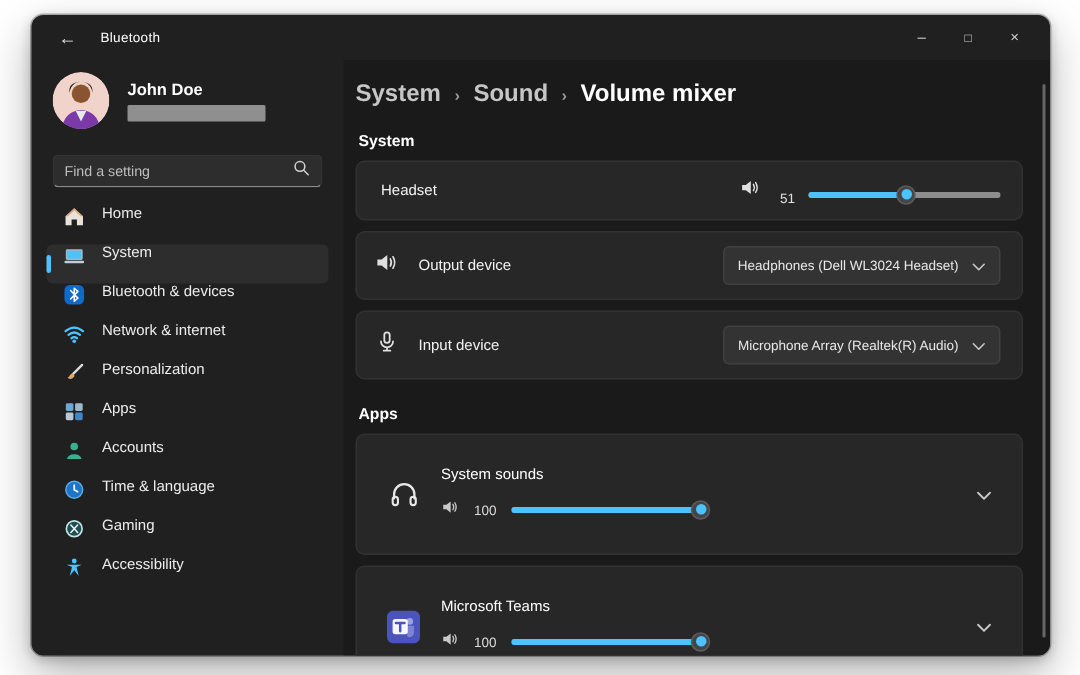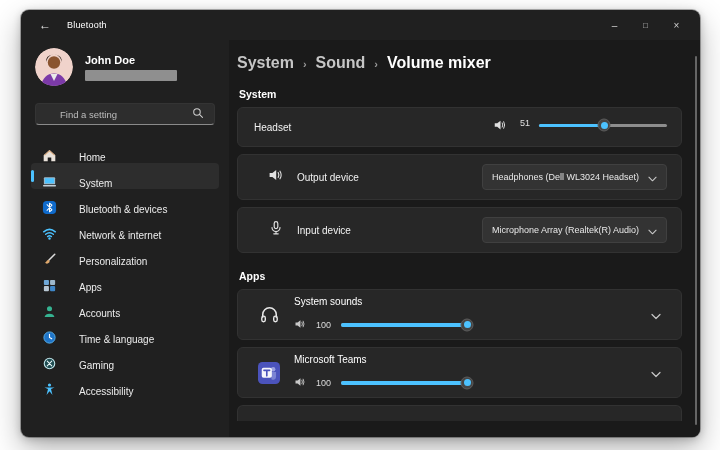--- a/index.html
+++ b/index.html
@@ -17,51 +17,51 @@
   .ctrl { width:31px; height:30px; display:flex; align-items:center; justify-content:center; color:#cfcfcf; font-size:10px; cursor:pointer; }
   .ctrl.max { font-size:8px; }
 
   
   .sidebar { position:absolute; top:30px; left:0; width:208px; bottom:12px; }
   .profile { display:flex; align-items:center; gap:12px; padding:8px 14px 2px; cursor:pointer; }
   .avatar { width:38px; height:38px; border-radius:50%; overflow:hidden; flex:0 0 38px; }
   .profile-name { font-size:11px; font-weight:700; color:#ffffff; }
   .redacted-bar { width:92px; height:11px; background:#8f8f8f; margin-top:4px; border-radius:1px; }
 
-  .search-box { margin:15px 14px 0; height:22px; background:#2d2d2d; border:1px solid #343434; border-bottom:1px solid #8a8a8a; border-radius:4px; display:flex; align-items:center; padding:0 24px; }
+  .search-box { margin:15px 14px 0; height:22px; background:#2d2d2d; border:1px solid #343434; border-bottom:1px solid #8a8a8a; border-radius:4px; display:flex; align-items:center; padding:0 7px; }
   .search-box input { flex:1; background:transparent; border:none; outline:none; color:#e0e0e0; font-size:9.5px; font-family:"Liberation Sans", sans-serif; }
   .search-box input::placeholder { color:#bdbdbd; }
 
   .nav { margin-top:12px; }
-  .nav-item { height:26px; margin:0 10px; border-radius:4px; display:flex; align-items:flex-end; gap:22px; padding-left:11px; position:relative; cursor:pointer; }
+  .nav-item { height:26px; margin:0 10px; border-radius:4px; display:flex; align-items:flex-start; gap:11px; padding-left:11px; position:relative; cursor:pointer; }
   .nav-item.selected { background:#2d2d2d; }
   .nav-item.selected::before { content:""; position:absolute; left:0; top:7px; bottom:7px; width:3px; border-radius:2px; background:#4cc2ff; }
   .nav-icon { width:15px; height:15px; display:flex; align-items:center; justify-content:center; }
   .nav-label { font-size:10px; color:#ececec; }
 
   
   .content { position:absolute; top:30px; left:208px; right:0; bottom:0; background:#1a1a1a; padding:6px 18px 0 8px; }
   .breadcrumb { margin-top:8px; display:flex; align-items:center; gap:9px; font-size:16px; font-weight:600; color:#c6c6c6; }
   .crumb { cursor:pointer; }
   .crumb-sep { font-size:11px; color:#9a9a9a; padding-top:2px; }
   .crumb-last { color:#ffffff; font-weight:700; cursor:default; }
 
   .section-label { margin:16px 0 7px 2px; font-size:10.5px; font-weight:700; color:#ffffff; }
   .section-label.apps { margin-top:17px; }
 
   .card { background:#272727; border:1px solid #323232; border-radius:6px; margin-bottom:7px; display:flex; align-items:center; }
   .card-slim { height:40px; padding:0 14px 0 16px; }
-  .card-device { height:46px; padding:0 14px 0 30px; }
-  .card-app { height:51px; padding:0 14px; }
+  .card-device { height:46px; padding:0 14px 0 12px; }
+  .card-app { height:81px; padding:0 14px; }
   .card-partial { height:16px; border-radius:6px 6px 0 0; border-bottom:none; margin-bottom:0; }
 
   .row-label { font-size:10px; color:#f2f2f2; flex:1; }
   .device-label { font-size:10px; color:#f2f2f2; flex:1; margin-left:13px; }
 
-  .vol-right { display:flex; align-items:flex-start; gap:9px; }
+  .vol-right { display:flex; align-items:flex-end; gap:9px; }
   .vol-value { font-size:9px; color:#e0e0e0; min-width:14px; text-align:right; }
 
   .slider { position:relative; width:128px; height:14px; cursor:pointer; }
   .slider.app { width:126px; }
   .slider-track { position:absolute; left:0; right:0; top:5.5px; height:3.5px; border-radius:2px; background:#8d8d8d; }
   .slider-fill { position:absolute; left:0; top:5.5px; height:3.5px; border-radius:2px; background:#4cc2ff; width:0; }
   .slider-thumb { position:absolute; top:50%; left:0; width:13px; height:13px; border-radius:50%; background:#454545; border:1px solid #5c5c5c; transform:translate(-50%,-50%); }
   .slider-thumb::after { content:""; position:absolute; left:50%; top:50%; width:7px; height:7px; border-radius:50%; background:#4cc2ff; transform:translate(-50%,-50%); }
 
   .dropdown { background:#333333; border:1px solid #404040; border-radius:4px; height:26px; display:flex; align-items:center; padding:0 9px; gap:9px; cursor:pointer; }

